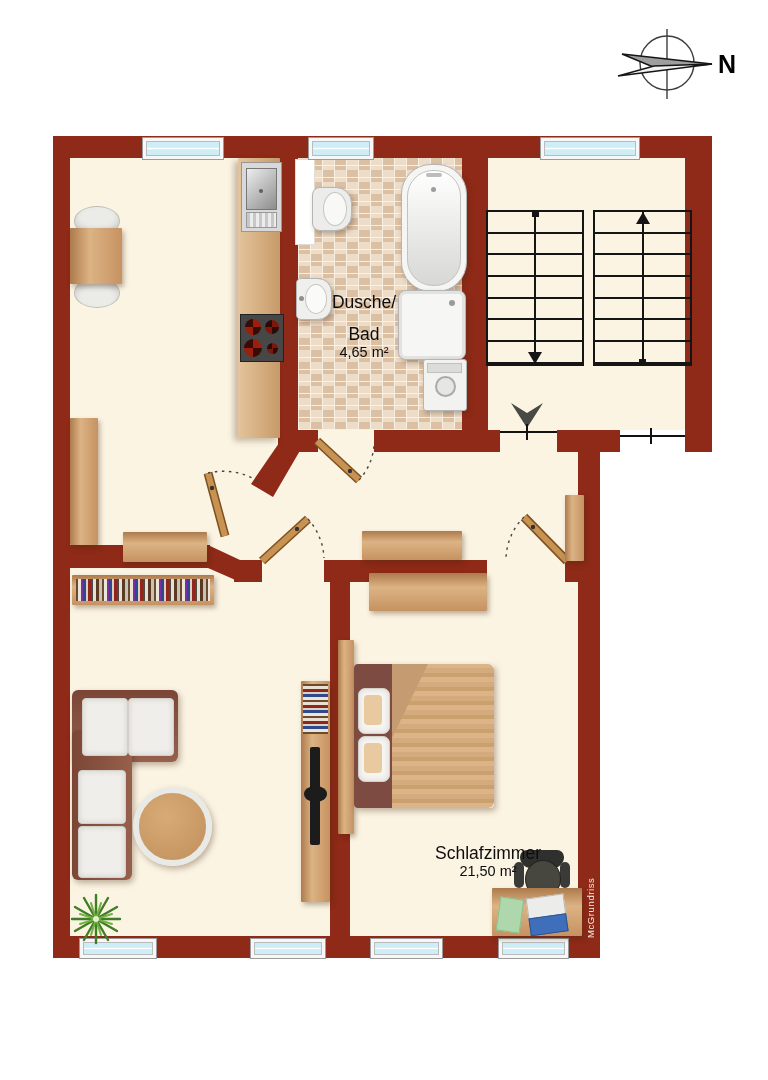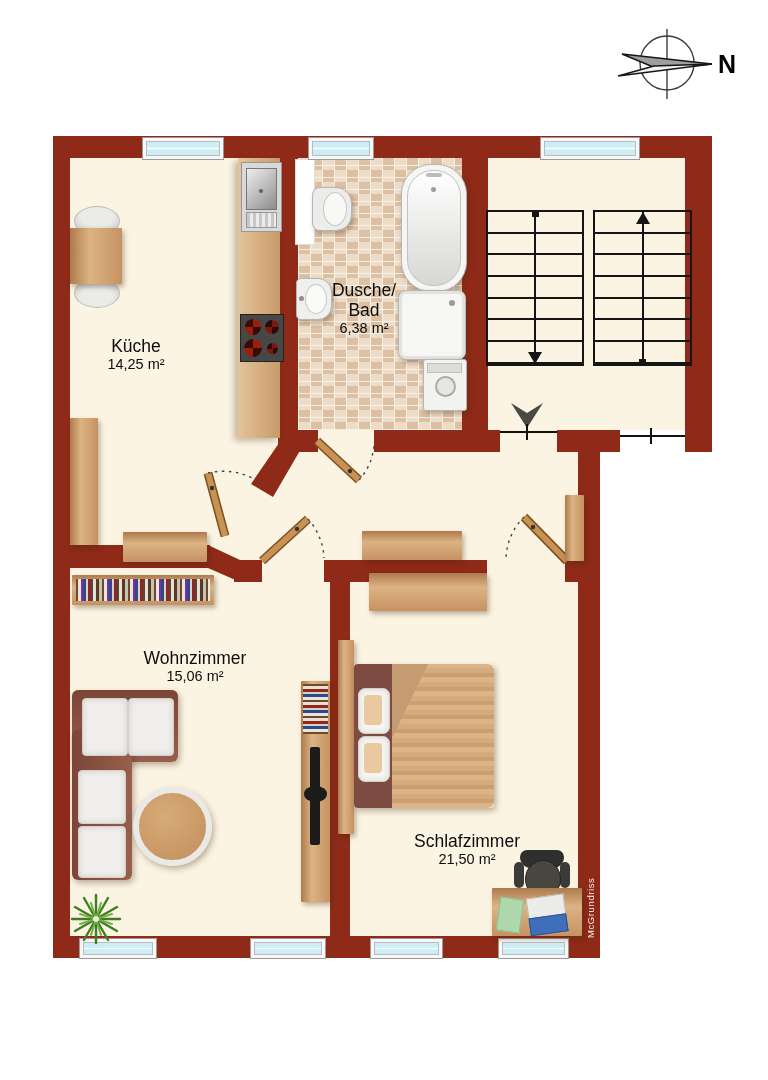--- a/index.html
+++ b/index.html
@@ -26,21 +26,21 @@
            box-shadow:2px 3px 5px rgba(70,40,15,.3);}
   .flight{position:absolute;border:2px solid #151515;
           background:repeating-linear-gradient(180deg, transparent 0 19.7px, #151515 19.7px 21.7px);}
   .stairline{position:absolute;left:50%;top:0;width:2px;height:100%;margin-left:-1px;background:#151515;}
   .tri-down{position:absolute;width:0;height:0;border-left:7px solid transparent;
             border-right:7px solid transparent;border-top:12px solid #151515;}
   .tri-up{position:absolute;width:0;height:0;border-left:7px solid transparent;
           border-right:7px solid transparent;border-bottom:12px solid #151515;}
   .doorline{position:absolute;background:#111;}
   .label{position:absolute;text-align:center;color:#0d0d0d;}
-  .label .rn{font-size:17.5px;line-height:20px;}
+  .label .rn{font-size:17.5px;line-height:20px;margin-top:12px;}
   .label .ra{font-size:14.5px;line-height:17px;}
   .cushion{position:absolute;background:#efeeea;border:1px solid #d2d0c8;border-radius:4px;
            box-shadow:inset 0 0 6px rgba(0,0,0,.12);}
   .watermark{position:absolute;color:#f6ece2;font-size:9.5px;letter-spacing:.6px;
              transform:rotate(-90deg);transform-origin:0 0;white-space:nowrap;}
   svg{display:block;}
 </style>
 </head>
 <body>
 
@@ -246,34 +246,26 @@
     <div class="abs" style="left:11px;top:10px;width:34px;height:36px;background:#47473f;border:1px solid #23231f;border-radius:50%;"></div>
   </div>
   <div class="woodh" style="left:492px;top:888px;width:90px;height:48px;">
     <div class="abs" style="left:6px;top:10px;width:22px;height:32px;background:#aed8ab;border:1px solid #8cbd8b;transform:rotate(8deg);"></div>
     <div class="abs" style="left:36px;top:8px;width:36px;height:36px;transform:rotate(-8deg);">
       <div class="abs" style="left:0;top:0;width:36px;height:20px;background:#ececea;border:1px solid #b9b9b5;"></div>
       <div class="abs" style="left:0;top:20px;width:36px;height:16px;background:#3f6fba;border:1px solid #2d528c;"></div>
     </div>
   </div>
 
-  <div class="label" style="left:76px;top:336px;width:120px;">
-    <div class="rn">Küche</div>
-    <div class="ra">14,25 m²</div>
-  </div>
   <div class="label" style="left:310px;top:280px;width:108px;">
     <div class="rn">Dusche/</div>
     <div class="rn">Bad</div>
-    <div class="ra">6,38 m²</div>
-  </div>
-  <div class="label" style="left:123px;top:648px;width:144px;">
-    <div class="rn">Wohnzimmer</div>
-    <div class="ra">15,06 m²</div>
-  </div>
-  <div class="label" style="left:395px;top:831px;width:144px;">
+    <div class="ra">4,65 m²</div>
+  </div>
+  <div class="label" style="left:416px;top:831px;width:144px;">
     <div class="rn">Schlafzimmer</div>
     <div class="ra">21,50 m²</div>
   </div>
 
   <svg class="abs" style="left:612px;top:16px;" width="140" height="92" viewBox="0 0 140 92">
     <circle cx="55" cy="47" r="27" fill="none" stroke="#3d3d3d" stroke-width="1.4"></circle>
     <line x1="55" y1="13" x2="55" y2="83" stroke="#3d3d3d" stroke-width="1.4"></line>
     <polygon points="10,38 100,48 46,53" fill="#9e9e9e" stroke="#161616" stroke-width="1.5"></polygon>
     <polygon points="6,60 100,48 42,50" fill="#f2f2f2" stroke="#161616" stroke-width="1.5"></polygon>
     <text x="106" y="57" font-size="25" font-weight="bold" fill="#000" font-family="Liberation Sans, sans-serif">N</text>

